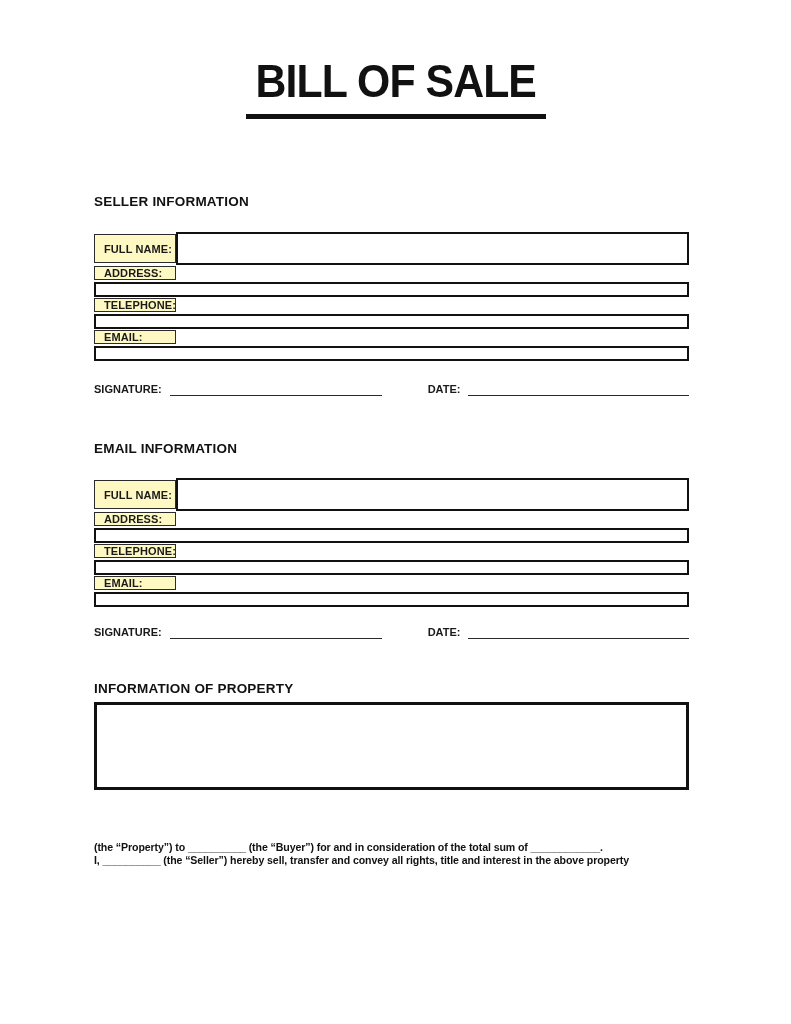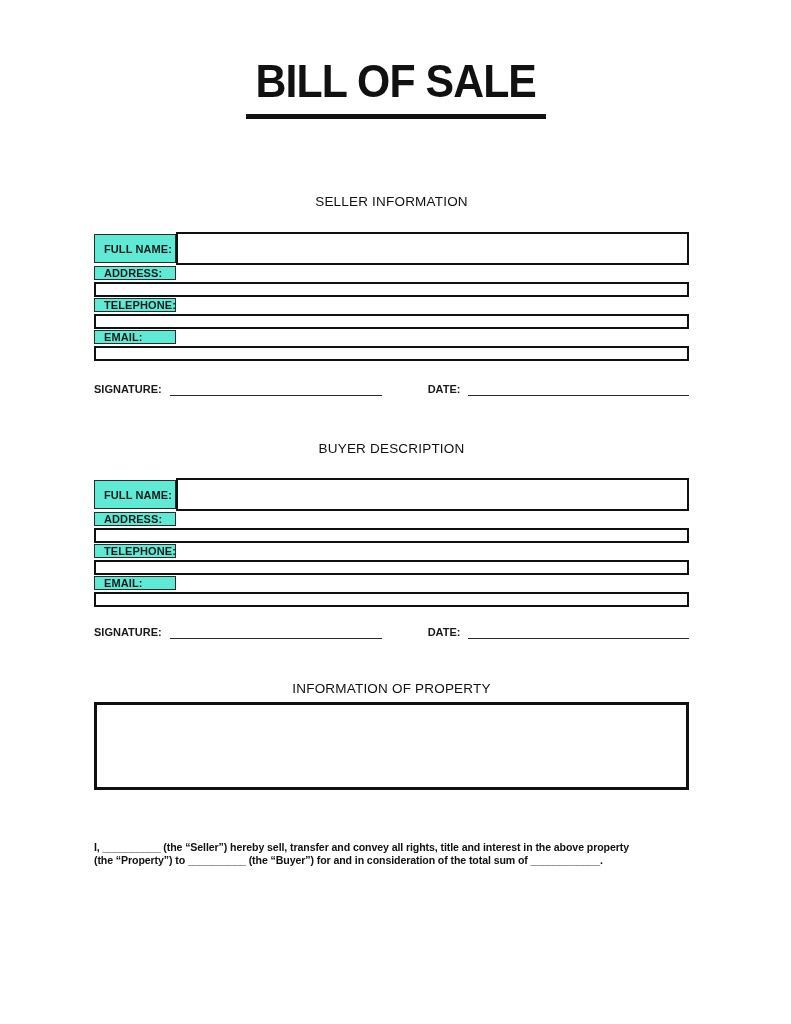--- a/index.html
+++ b/index.html
@@ -26,32 +26,31 @@
   }
   .title-underline {
     width:300px; height:5px;
     background:#111;
     margin:7px auto 0;
   }
   
   .abs { position:absolute; left:94px; width:595px; }
   .section-heading {
     font-size:13.5px;
-    font-weight:400;
+    font-weight:700;
     letter-spacing:0.2px;
     color:#111;
-    text-align:center;
   }
   
   .info-table { }
   .info-row { display:flex; height:33px; }
   .info-row + .info-row { margin-top:-1px;flex-direction:column; }
   .cell-label {
     width:82px;
-    background:#5eead4;
+    background:#fef9c3;
     border:1.5px solid #2b2b2b;
     margin:2px 0;
     display:flex; align-items:center;
     padding-left:9px;
     font-size:11px; font-weight:bold;
     letter-spacing:0.1px;
     color:#1a1a1a;
     flex-shrink:0;
   }
   .cell-value {
@@ -135,21 +134,21 @@
   </div>
 
   <div class="abs sig-row" style="top:380px;">
     <span class="sig-label">SIGNATURE:</span>
     <span class="sig-line signature"></span>
     <span class="sig-gap"></span>
     <span class="sig-label">DATE:</span>
     <span class="sig-line date"></span>
   </div>
 
-  <div class="abs section-heading" style="top:441px;">BUYER DESCRIPTION</div>
+  <div class="abs section-heading" style="top:441px;">EMAIL INFORMATION</div>
 
   <div class="abs info-table" style="top:478px;">
     <div class="info-row">
       <div class="cell-label">FULL NAME:</div>
       <div class="cell-value"></div>
     </div>
     <div class="info-row">
       <div class="cell-label">ADDRESS:</div>
       <div class="cell-value"></div>
     </div>
@@ -169,18 +168,18 @@
     <span class="sig-gap"></span>
     <span class="sig-label">DATE:</span>
     <span class="sig-line date"></span>
   </div>
 
   <div class="abs section-heading" style="top:681px;">INFORMATION OF PROPERTY</div>
 
   <div class="abs desc-box" style="top:702px;"></div>
 
   <div class="abs legal" style="top:841px;">
+    <div>(the “Property”) to __________  (the “Buyer”) for and in consideration of the total sum of ____________.</div>
     <div>I, __________ (the “Seller”) hereby sell, transfer and convey all rights, title and interest in the above property</div>
-    <div>(the “Property”) to __________  (the “Buyer”) for and in consideration of the total sum of ____________.</div>
   </div>
 
 
 </div>
 
 </body></html>

